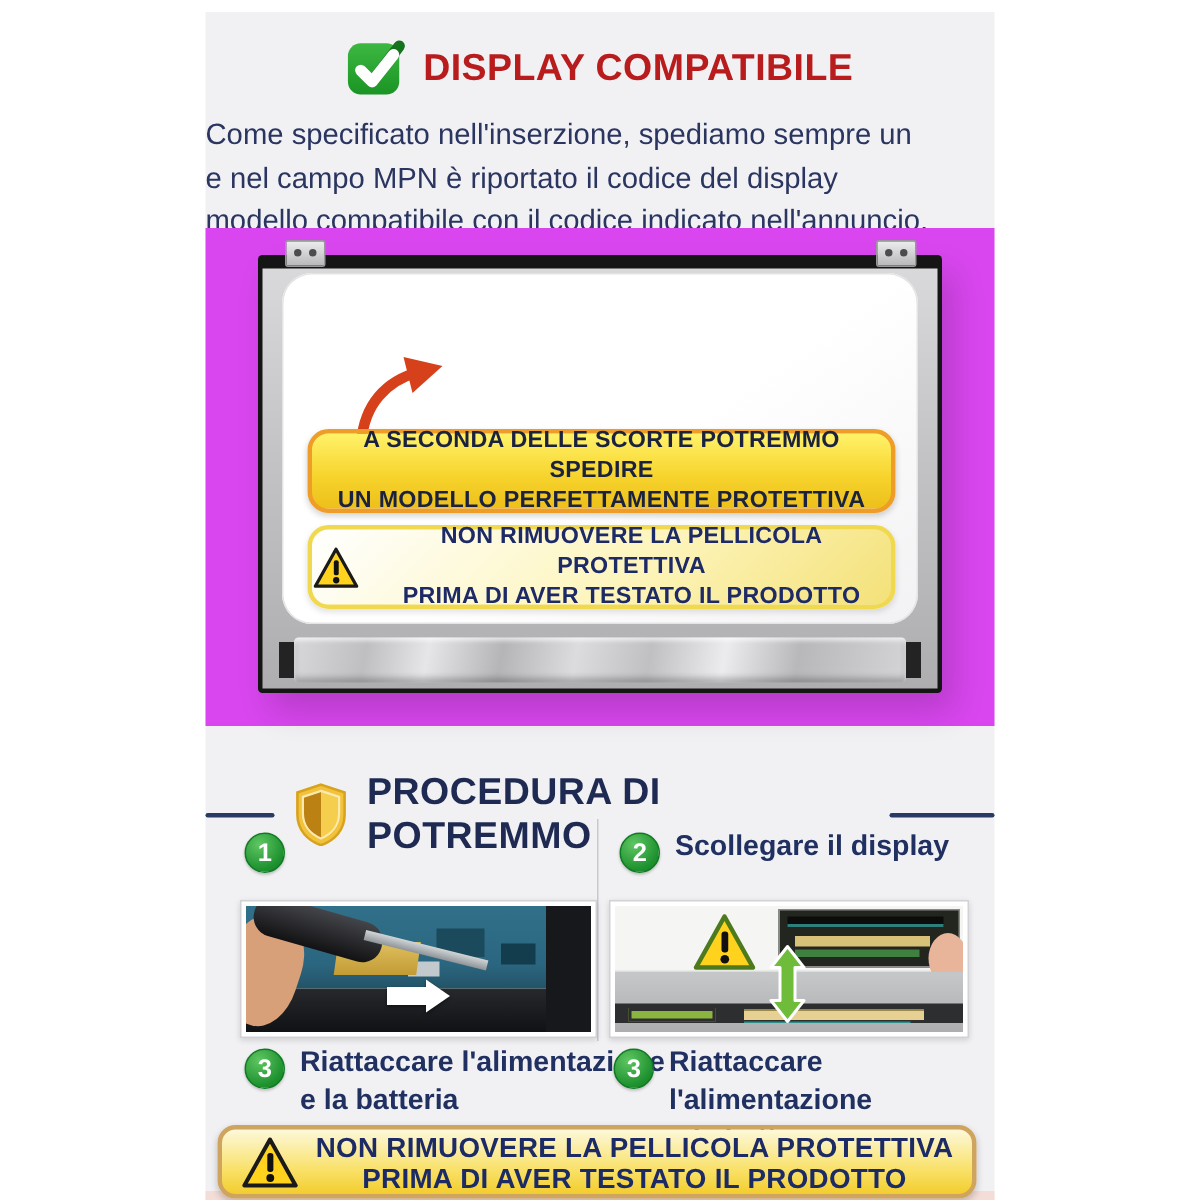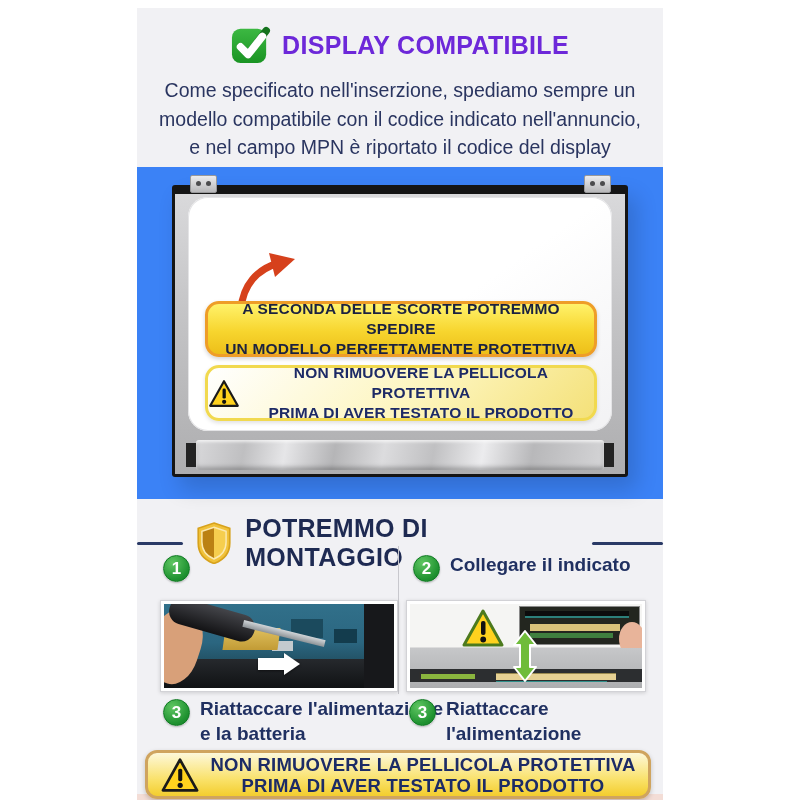--- a/index.html
+++ b/index.html
@@ -3,25 +3,25 @@
 <meta charset="utf-8">
 <style>
   * { margin:0; padding:0; box-sizing:border-box; }
   body { background:#fff; font-family:"Liberation Sans", sans-serif; }
   .canvas { position:relative; width:800px; height:800px; background:#ffffff; overflow:hidden; }
   .column { position:absolute; left:137px; top:8px; width:526px; height:792px; background:#f1f1f4; }
 
   
   .header-row { position:absolute; top:18px; left:0; width:100%; display:flex; align-items:center; justify-content:center; gap:13px; }
   .check-icon svg { width:38px; height:38px; overflow:visible; display:block; }
-  .page-title { font-size:25px; font-weight:bold; color:#6d28d9; letter-spacing:.3px; }
-  .paragraph { position:absolute; top:68px; left:0; width:100%; text-align:center; color:#2a3560; font-size:19.5px; line-height:28.5px; }
-
-  
-  .photo { position:absolute; top:159px; left:0; width:526px; height:332px; background:#3b82f6; }
+  .page-title { font-size:25px; font-weight:bold; color:#b91c1c; letter-spacing:.3px; }
+  .paragraph { position:absolute; top:68px; left:0; width:100%; color:#2a3560; font-size:19.5px; line-height:28.5px; }
+
+  
+  .photo { position:absolute; top:144px; left:0; width:526px; height:332px; background:#d946ef; }
   .panel { position:absolute; left:35px; top:18px; width:456px; height:292px; background:#151515; border-radius:3px; box-shadow:8px 12px 22px rgba(0,0,0,.16); }
   .panel-frame { position:absolute; left:3px; right:3px; top:9px; bottom:3px; background:linear-gradient(180deg,#d9d9db 0%,#c3c3c5 45%,#aeaeb0 100%); }
   .panel-screen { position:absolute; left:16px; right:16px; top:12px; bottom:46px; background:linear-gradient(145deg,#ffffff 55%,#f2f2f4); border-radius:20px; box-shadow:inset 0 0 0 1px #e4e4e6; }
   .foil { position:absolute; left:24px; right:24px; bottom:7px; height:30px; border-radius:3px;
           background:linear-gradient(100deg,#d8d8da 0%,#bfbfc1 12%,#e6e6e8 22%,#b5b5b7 34%,#dcdcde 46%,#c0c0c2 58%,#ececee 70%,#b8b8ba 82%,#d4d4d6 100%);
           box-shadow:inset 0 2px 3px rgba(255,255,255,.7), inset 0 -3px 4px rgba(0,0,0,.25); }
   .cap { position:absolute; bottom:10px; width:12px; height:24px; background:#232323; }
   .cap-l { left:14px; } .cap-r { right:14px; }
   .bracket { position:absolute; top:8px; width:27px; height:18px; background:linear-gradient(180deg,#ececee,#b8b8ba); border:1px solid #98989a; border-radius:2px; z-index:3; }
   .bracket-l { left:53px; } .bracket-r { left:447px; }
@@ -124,22 +124,22 @@
           <rect x="1" y="3" width="36" height="36" rx="9" fill="url(#gGreen)"></rect>
           <path d="M10 22 L18 30 L37 5" fill="none" stroke="#15731d" stroke-width="8" stroke-linecap="round" stroke-linejoin="round"></path>
           <path d="M10 22 L18 30 L33 11" fill="none" stroke="#ffffff" stroke-width="8" stroke-linecap="round" stroke-linejoin="round"></path>
         </svg>
       </span>
       <div class="page-title">DISPLAY COMPATIBILE</div>
     </div>
 
     <div class="paragraph">
       <div>Come specificato nell'inserzione, spediamo sempre un</div>
+      <div>e nel campo MPN è riportato il codice del display</div>
       <div>modello compatibile con il codice indicato nell'annuncio,</div>
-      <div>e nel campo MPN è riportato il codice del display</div>
       <div>effettivamente inviato.</div>
     </div>
 
     <div class="photo">
       <div class="bracket bracket-l">
         <span class="hole hole-a"></span>
         <span class="hole hole-b"></span>
       </div>
       <div class="bracket bracket-r">
         <span class="hole hole-a"></span>
@@ -193,36 +193,36 @@
               </clipPath>
             </defs>
           <path d="M18 1 L33 6 V20 C33 30 26.5 36.5 18 39.5 C9.5 36.5 3 30 3 20 V6 Z" fill="#f1c23a" stroke="#d7a21c" stroke-width="1.6"></path>
           <g clip-path="url(#shieldClip)">
             <rect x="6" y="4" width="12" height="32" fill="#bb8113"></rect>
             <rect x="18" y="4" width="12" height="32" fill="#f6ce4e"></rect>
           </g>
           <path d="M18 5 L29.5 8.8 V19 C29.5 27 24.5 32.5 18 35.2 C11.5 32.5 6.5 27 6.5 19 V8.8 Z" fill="none" stroke="#fbe9b0" stroke-width="1.4"></path>
         </svg>
       </span>
-      <span class="proc-title">POTREMMO DI MONTAGGIO</span>
+      <span class="proc-title">PROCEDURA DI POTREMMO</span>
       <span class="hline hline-r"></span>
     </div>
 
     <div class="col-divider"></div>
 
     <div class="step-text step-1">
       <span class="step-circle">1</span>
       <span class="step-lines">
       </span>
     </div>
 
     <div class="step-text step-2">
       <span class="step-circle">2</span>
       <span class="step-lines">
-        <div>Collegare il indicato</div>
+        <div>Scollegare il display</div>
       </span>
     </div>
 
     <div class="img-frame img-battery">
       <div class="scene">
         <div class="pcb"></div>
         <div class="chip chip-a"></div>
         <div class="chip chip-b"></div>
         <div class="chip chip-c"></div>
         <div class="gold-ribbon"></div>

